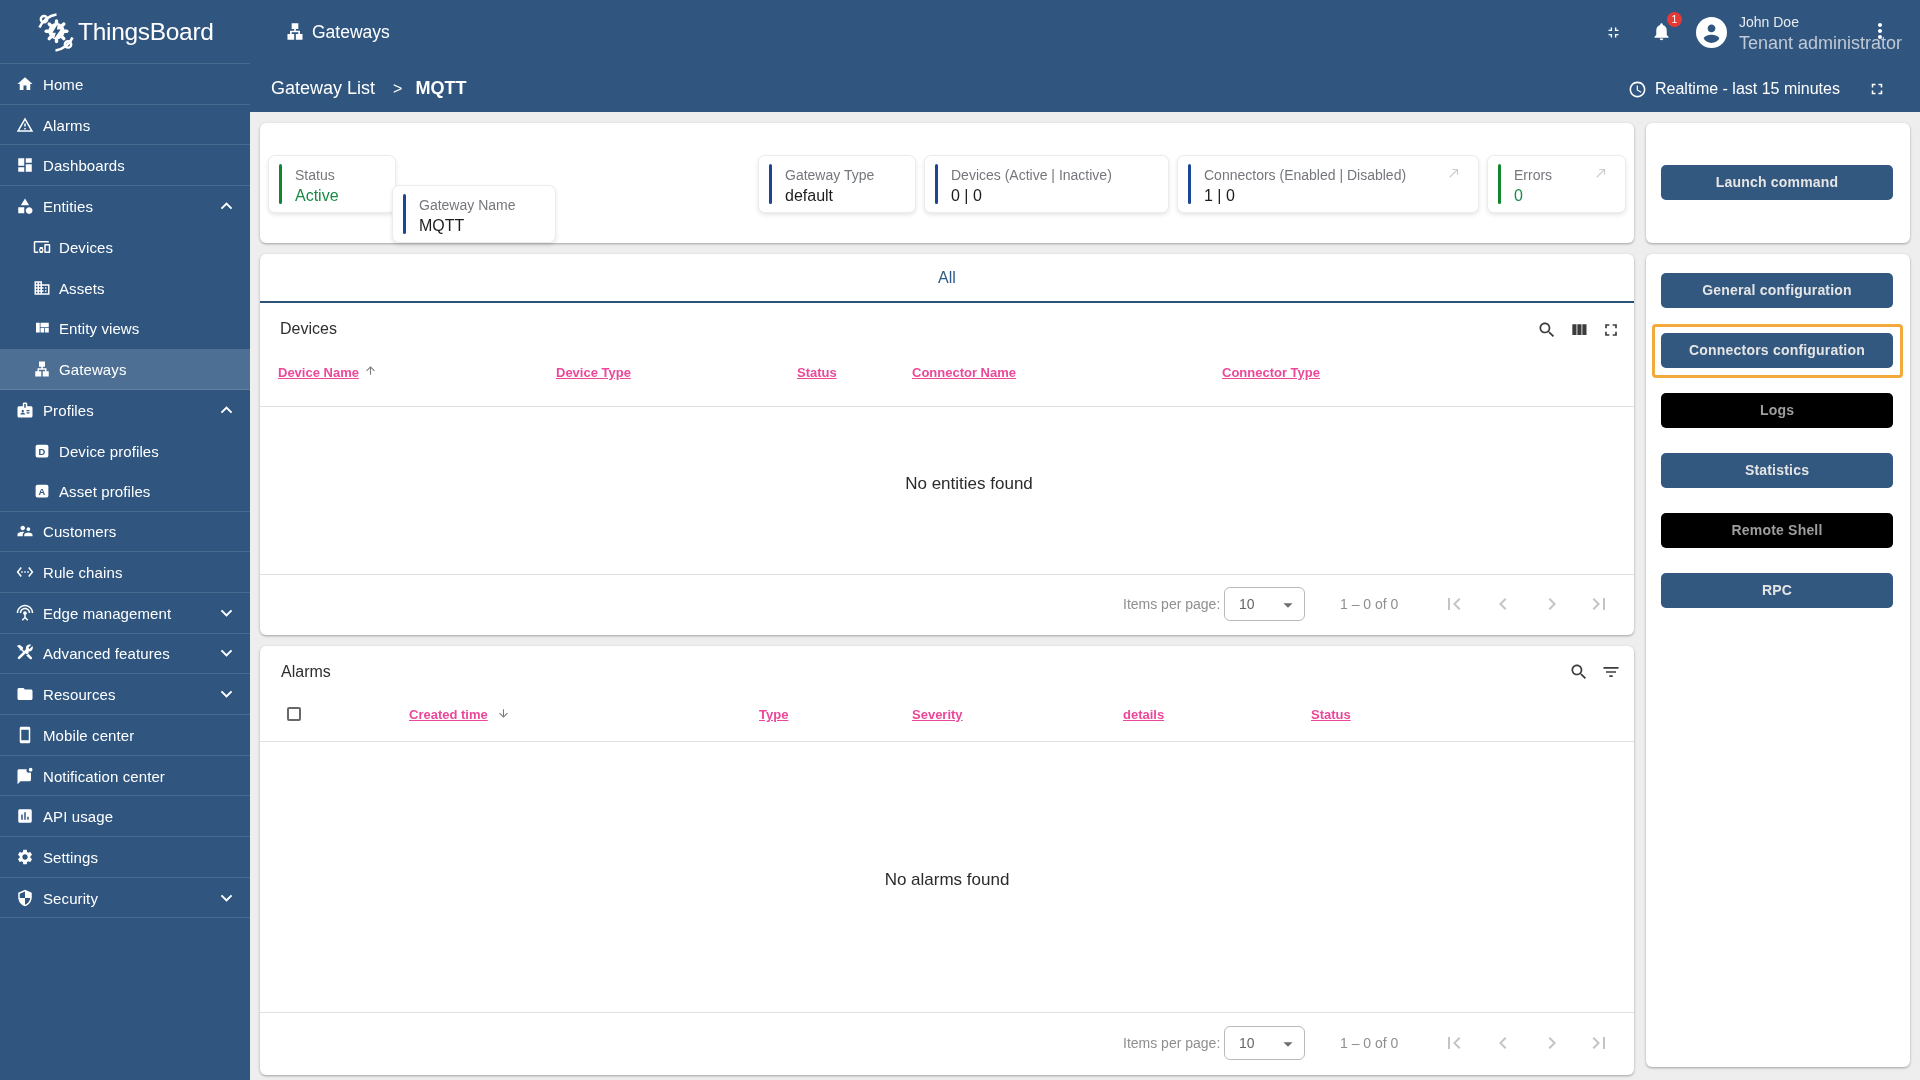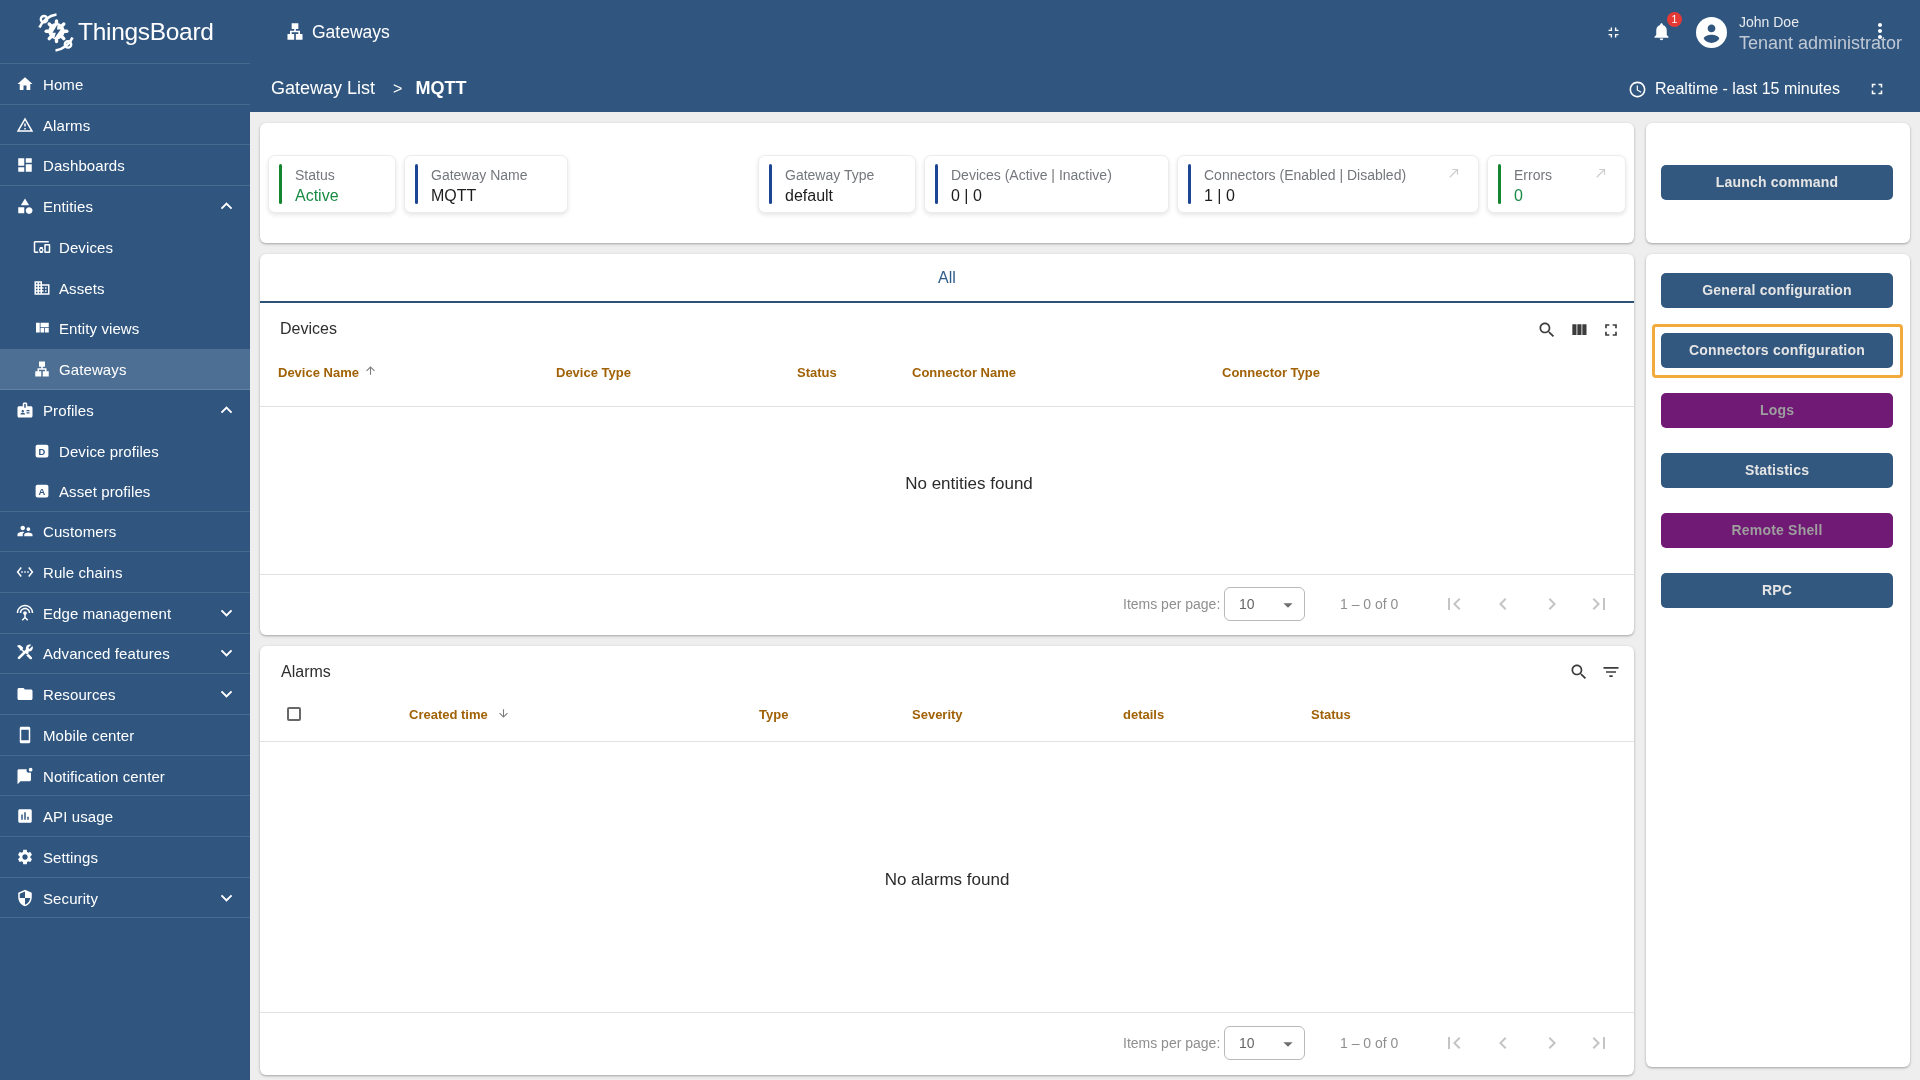--- a/index.html
+++ b/index.html
@@ -38,26 +38,26 @@
 .green { background:#13852e; }
 .navy { background:#1c4693; }
 .gtxt { color:#1a8b45 !important; }
 
 #tabs { position:absolute; left:0; top:0; width:1374px; height:48.5px; border-bottom:2.5px solid #2c5377; }
 #tabs .t { position:absolute; left:0; width:1374px; top:0; height:46px; line-height:47px; text-align:center; color:#2d5b88; font-size:16px; font-weight:500; }
 
 .tcard-title { position:absolute; left:20px; font-size:16px; color:#2e2e2e; }
 .hicons { position:absolute; display:flex; gap:12px; }
 .hicons svg { width:20px; height:20px; }
-.thead { position:absolute; font-size:13px; font-weight:700; color:#a16207; white-space:nowrap; }
+.thead { position:absolute; font-size:13px; font-weight:700; color:#ec4899; white-space:nowrap;text-decoration:underline; }
 .hr { position:absolute; left:0; width:1374px; height:1px; background:#e1e1e1; }
 .empty { position:absolute; width:100%; text-align:center; font-size:17px; color:#2b2b2b; }
 
 .btn { position:absolute; left:15px; width:232px; height:35px; border-radius:5px; background:#33587f; color:#e5e5e5; font-size:14px; font-weight:700; text-align:center; line-height:35px; letter-spacing:0.2px; }
-.btn.dis { background:#701a75; color:#9e9e9e;text-align:center; }
+.btn.dis { background:#000000; color:#9e9e9e;text-align:center; }
 #hl { position:absolute; left:6px; top:-9px; width:251px; height:54px; border:3.5px solid #f3aa3c; border-radius:4px; }
 </style>
 </head>
 <body>
 <div id="header"></div>
 
 <svg class="abs" style="left:285px; top:21px; width:20px; height:21px;" viewBox="0 0 24 24">
     <path fill="#fff" d="M13 22h8v-7h-3v-4h-5V9h3V2H8v7h3v2H6v4H3v7h8v-7H8v-2h8v2h-3z"></path>
   </svg>
 <div class="abs" style="left:312px; top:22px; color:#fff; font-size:17.5px; line-height:20px; font-weight:400;">Gateways</div>
@@ -261,21 +261,21 @@
       </div>
     </div>
 </div>
 
 <div class="card" id="cardA">
     <div class="stat" style="left:8px; width:128px;">
       <div class="bar green"></div>
       <div class="lbl">Status</div>
       <div class="val gtxt" style="color:#1a8b45;">Active</div>
     </div>
-    <div class="stat" style="left:144px; width:164px;">
+    <div class="stat" style="left:132px; width:164px;margin-top:30px;">
       <div class="bar navy"></div>
       <div class="lbl">Gateway Name</div>
       <div class="val" style="">MQTT</div>
     </div>
     <div class="stat" style="left:498px; width:158px;">
       <div class="bar navy"></div>
       <div class="lbl">Gateway Type</div>
       <div class="val" style="">default</div>
     </div>
     <div class="stat" style="left:664px; width:245px;">

